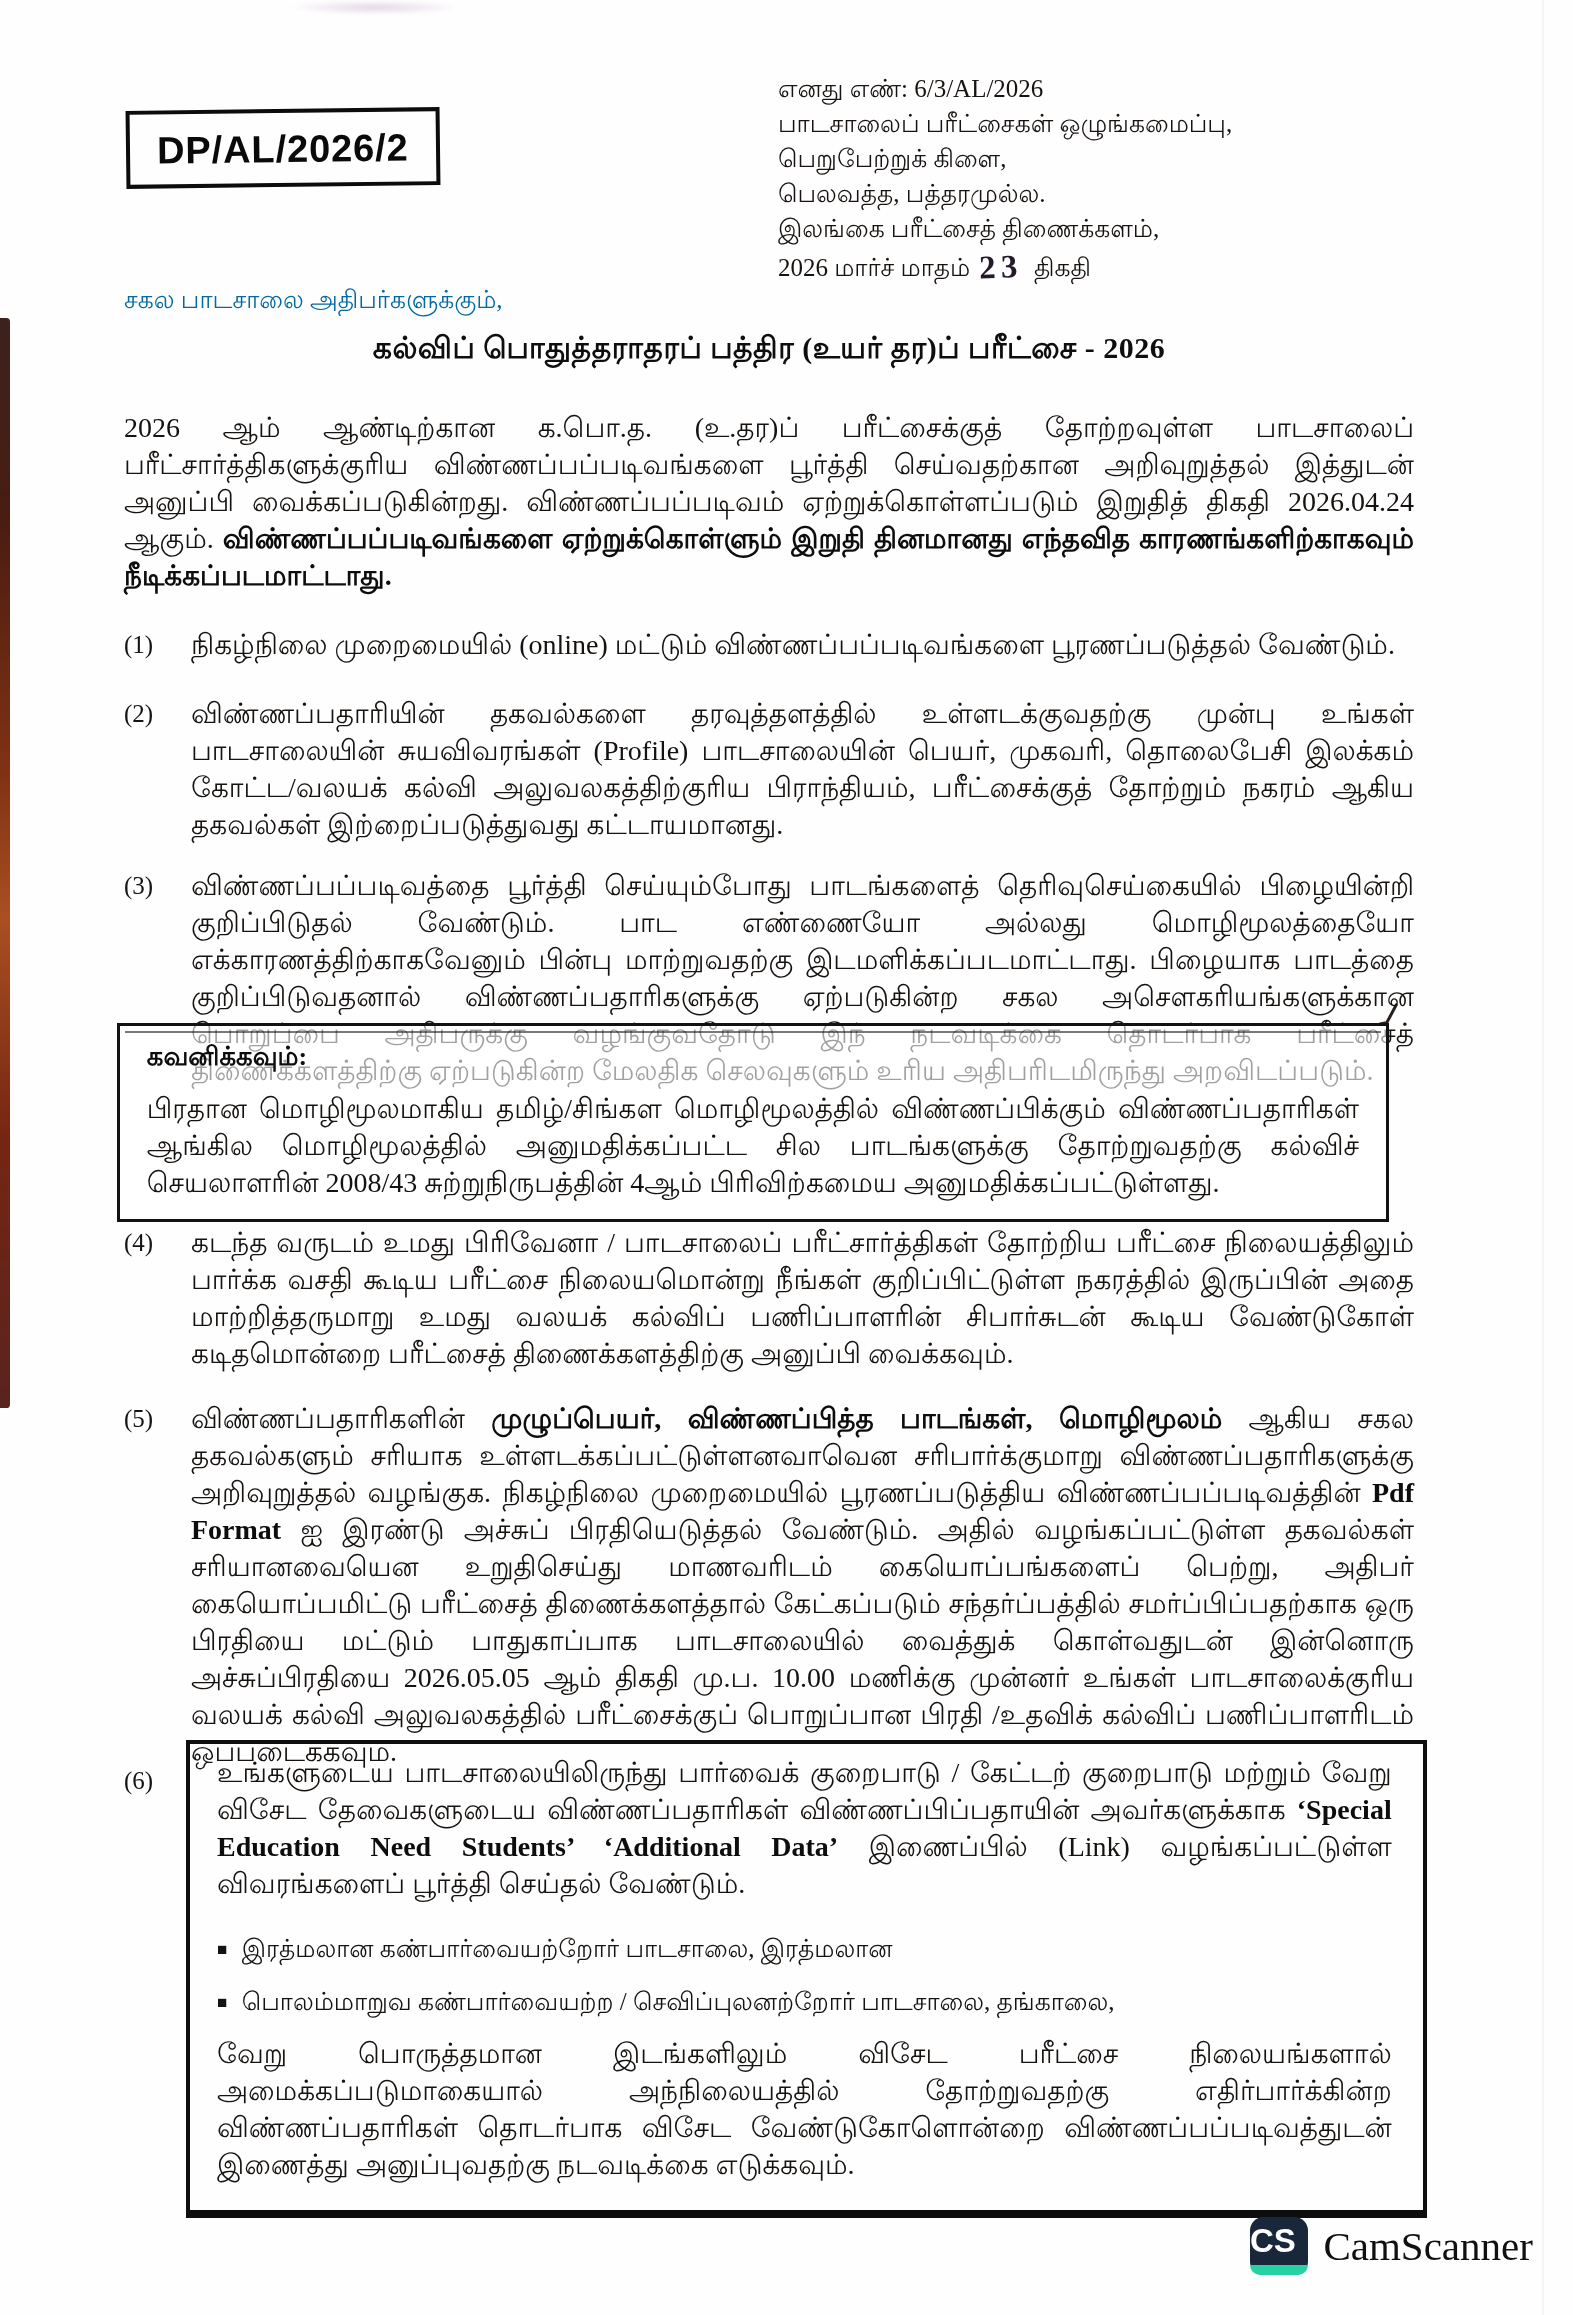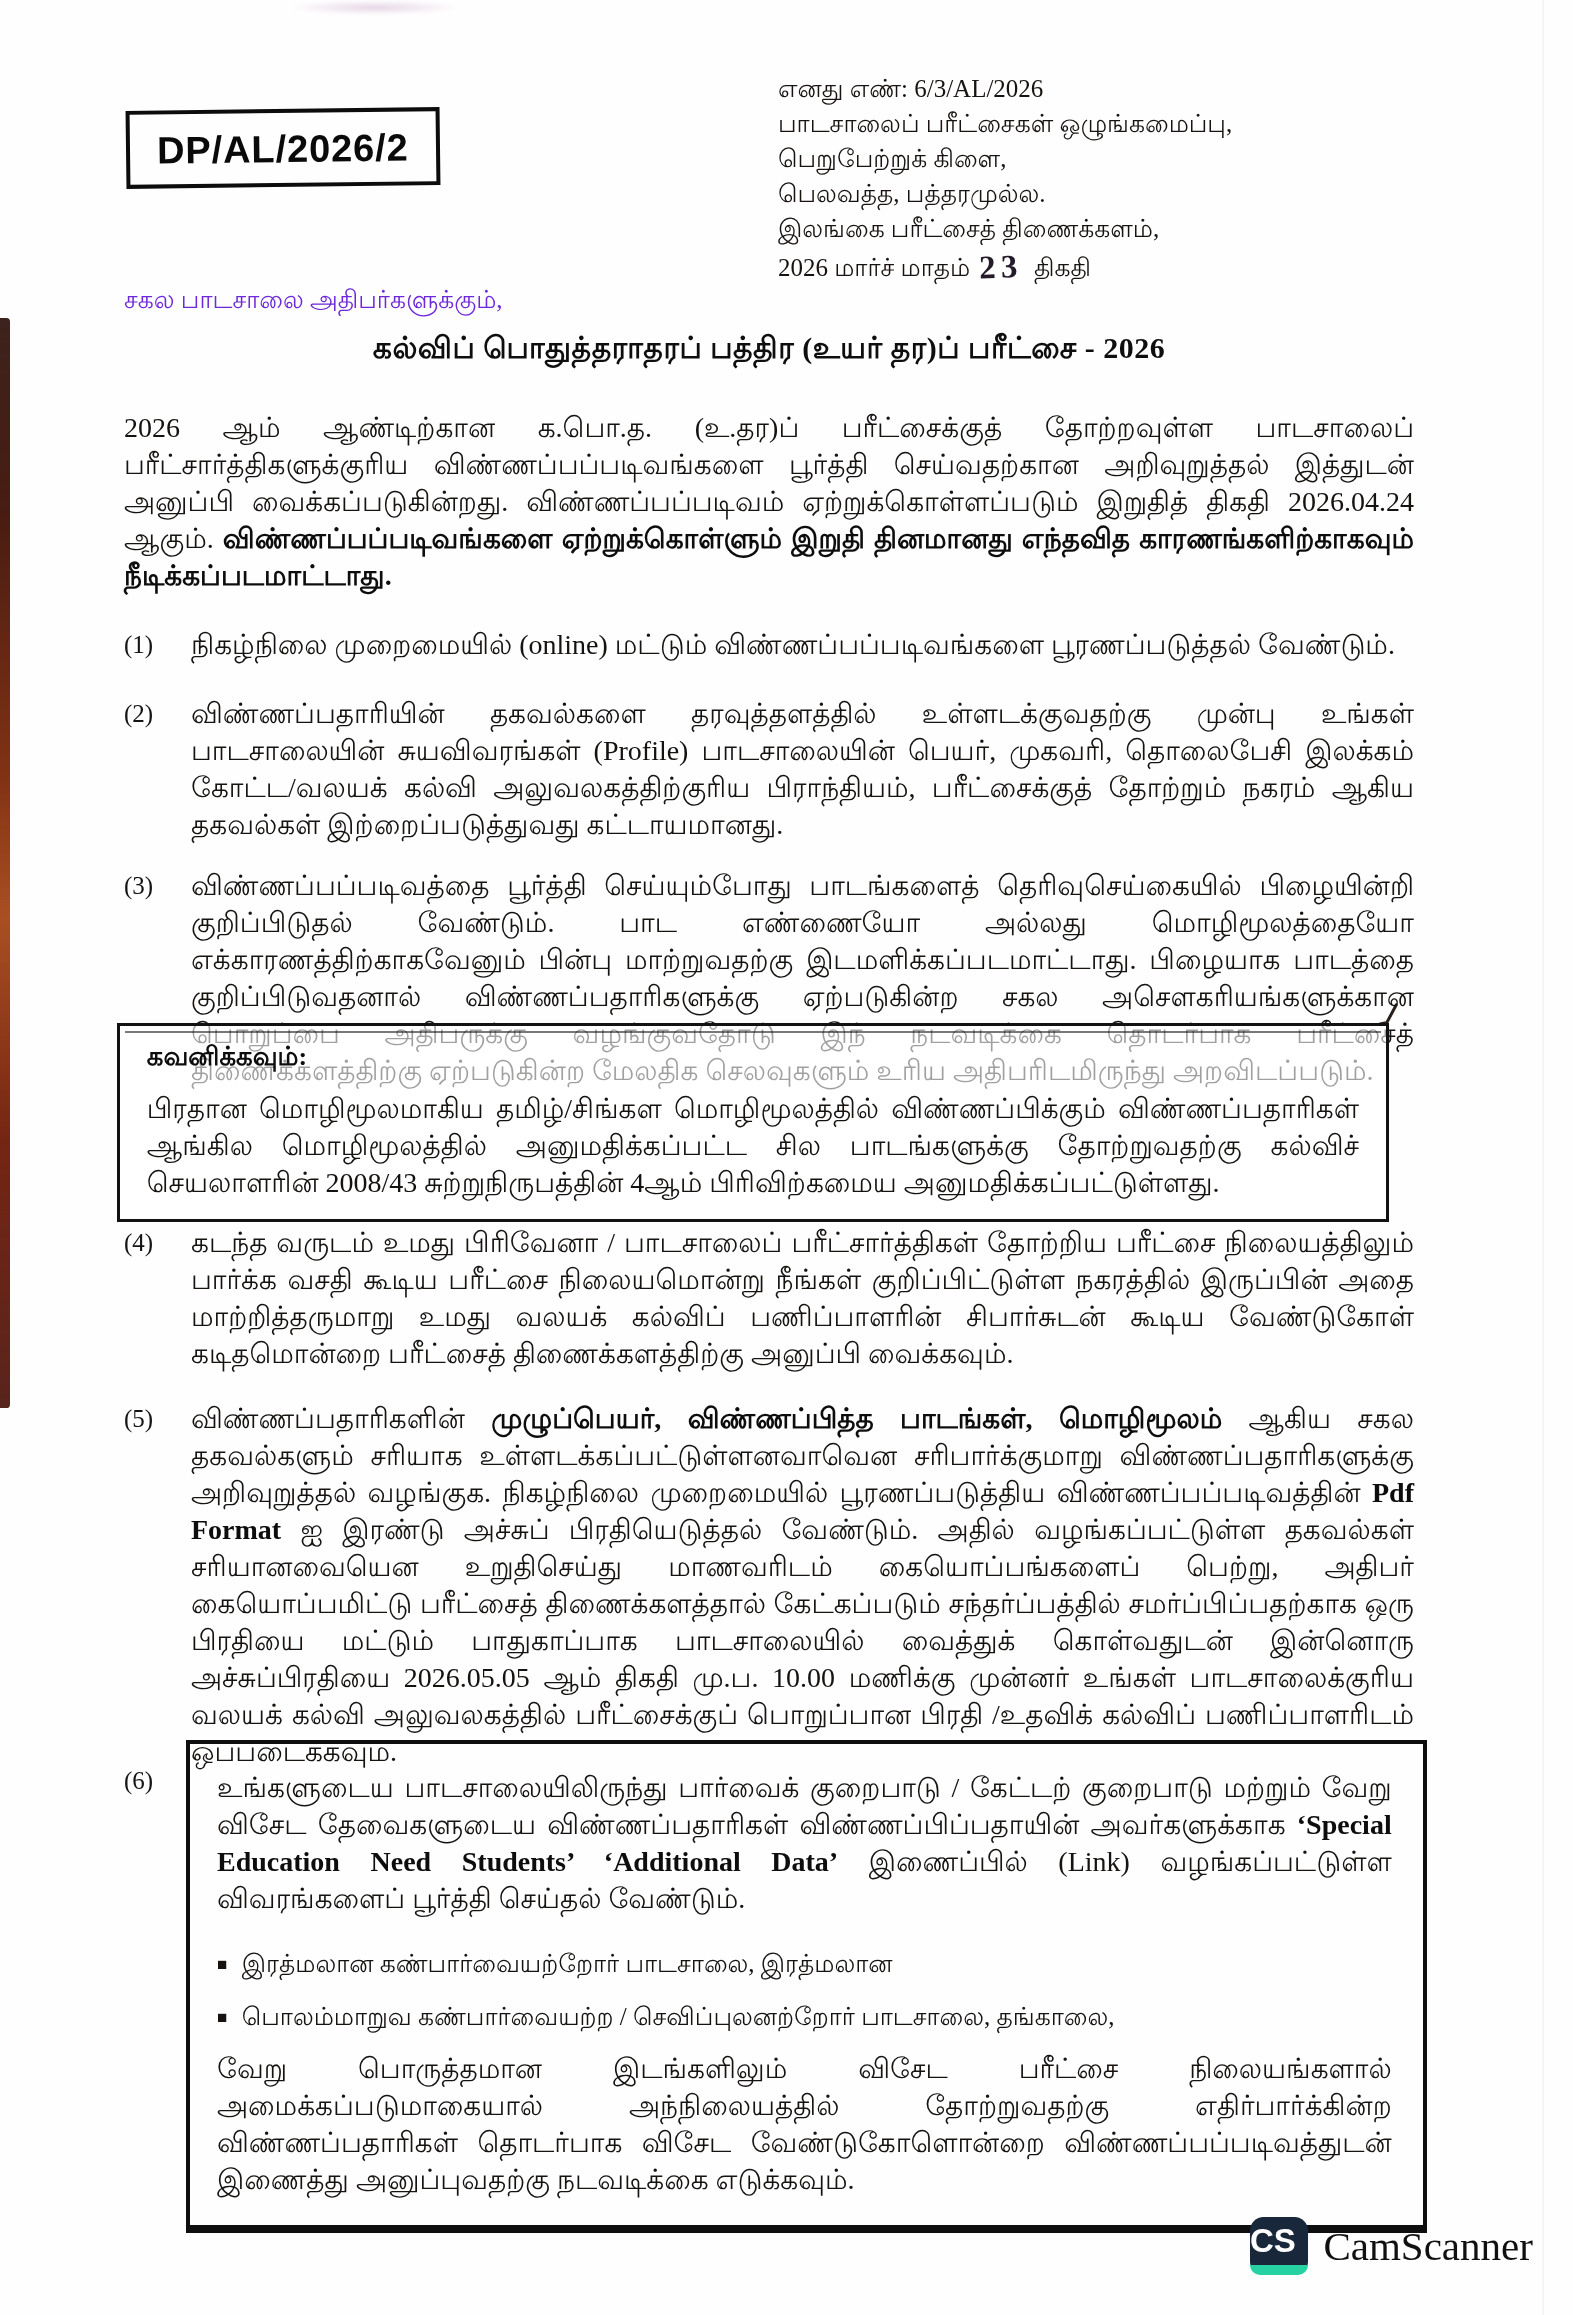--- a/index.html
+++ b/index.html
@@ -57,21 +57,21 @@
 
   
   .letterhead{top:71px;left:654px;right:auto;width:579px;font-size:25px;line-height:35px;color:#181310;}
   .letterhead .date-line{margin-top:1.8px;}
   .hand-day{
     display:inline-block;font-size:33px;font-weight:600;
     padding:0 11px 0 9px;letter-spacing:5.4px;transform:translateY(1.8px) rotate(-2deg);
     color:#241a2a;
   }
 
-  .salutation{top:286px;font-size:25px;color:#6d28d9;}
+  .salutation{top:286px;font-size:25px;color:#0369a1;}
 
   .doc-title{
     top:331px;text-align:center;font-weight:bold;font-size:30px;
     letter-spacing:0.5px;color:#0e0e0e;
   }
 
   .para{font-size:28px;line-height:37px;text-align:justify;color:#151210;}
   .intro{top:409px;}
   b,.b{font-weight:bold;color:#0d0d0d;}
 
@@ -95,21 +95,21 @@
   }
   .notice-heading{font-weight:bold;font-size:26px;margin:1.8px 0 14.5px 0;color:#0d0d0d;}
 
   .item6-wrap{top:1740px;}
   .item6-num{
     position:absolute;left:0;top:27px;font-size:25px;color:#141414;
   }
   .item6-box{
     margin-left:62px;margin-right:-12.7px;
     border:4.5px solid #0e0e0e;border-bottom-width:8.1px;
-    padding:25px 31px 27px 27px;
+    padding:10px 31px 27px 27px;
     min-height:318px;
     position:relative;
   }
   .bullets{margin-top:28px;}
   .bullet-line{font-size:25px;line-height:37px;text-align:left;margin-bottom:14.5px;color:#151210;}
   .bullet-mark{font-size:17px;margin-right:14.5px;vertical-align:1.8px;}
   .bullet-cont{margin-top:3px;}
 
   
   .watermark{

